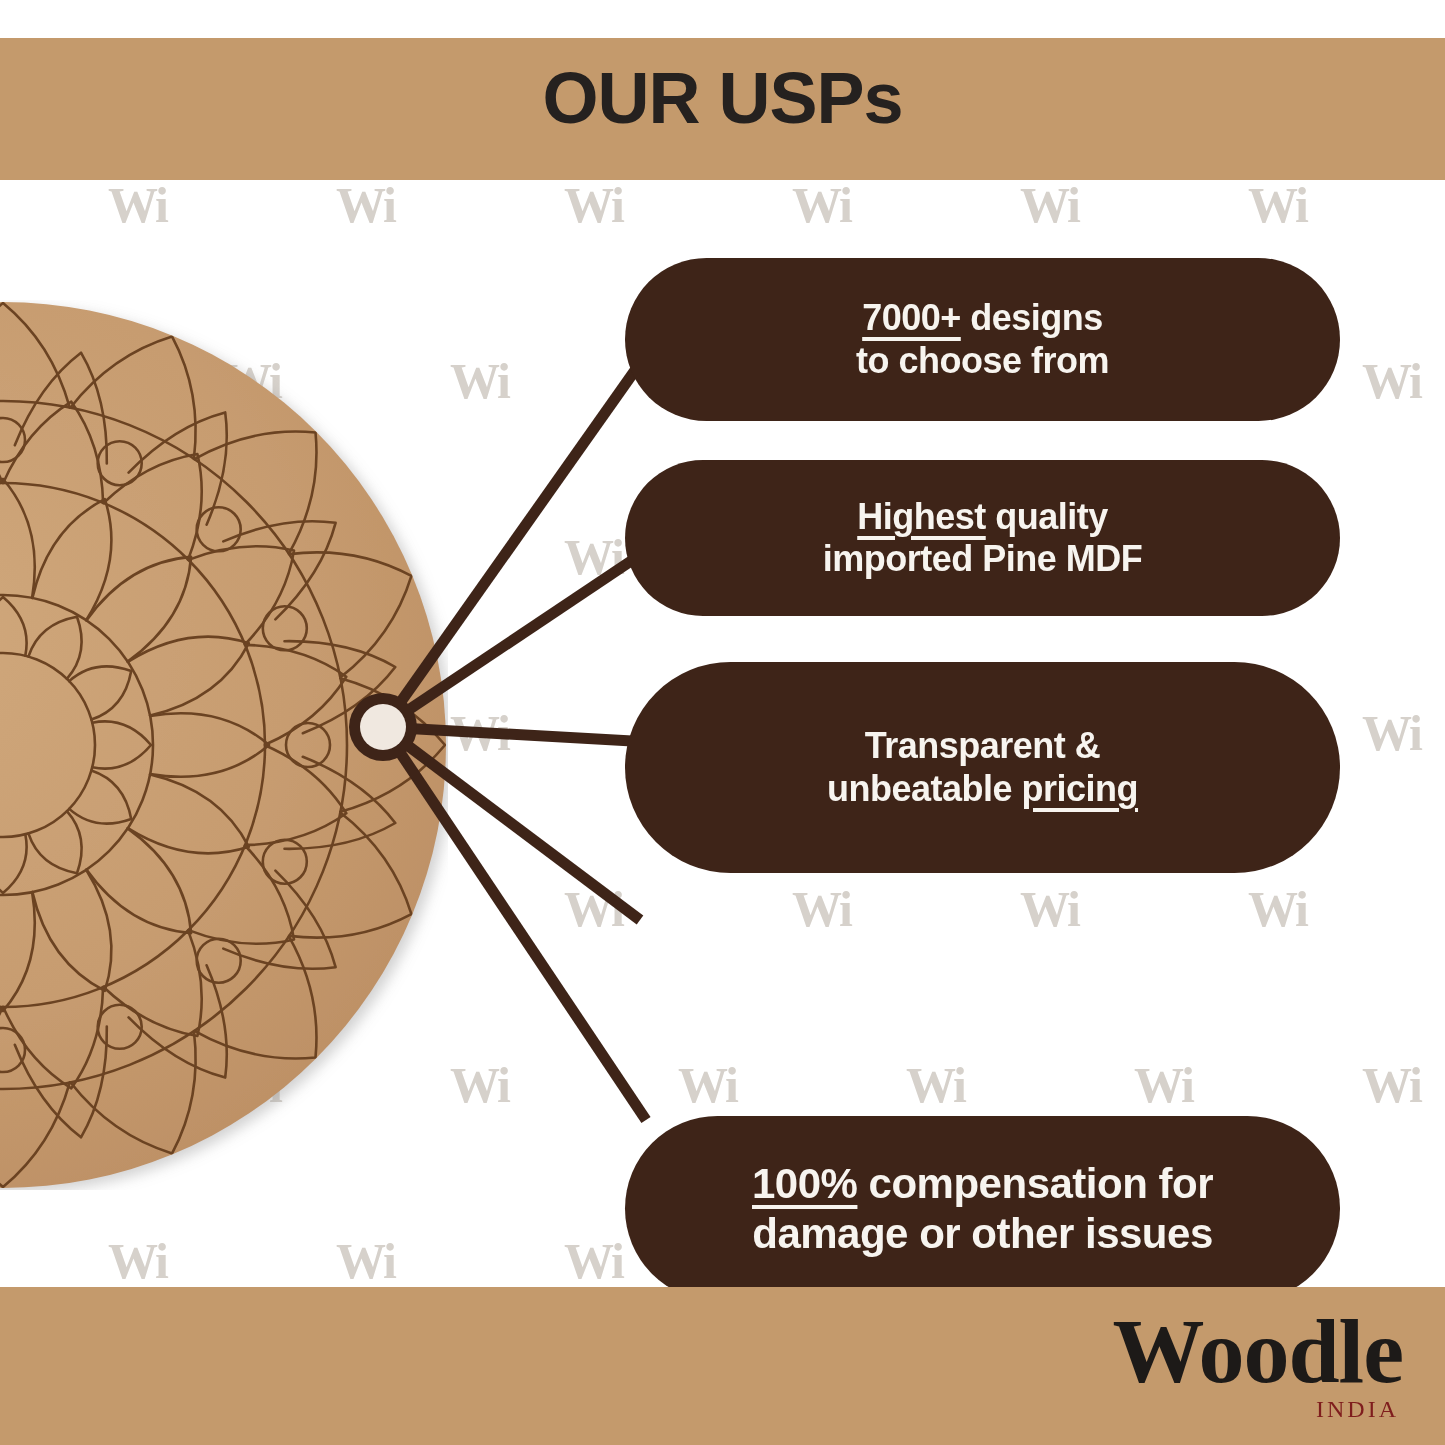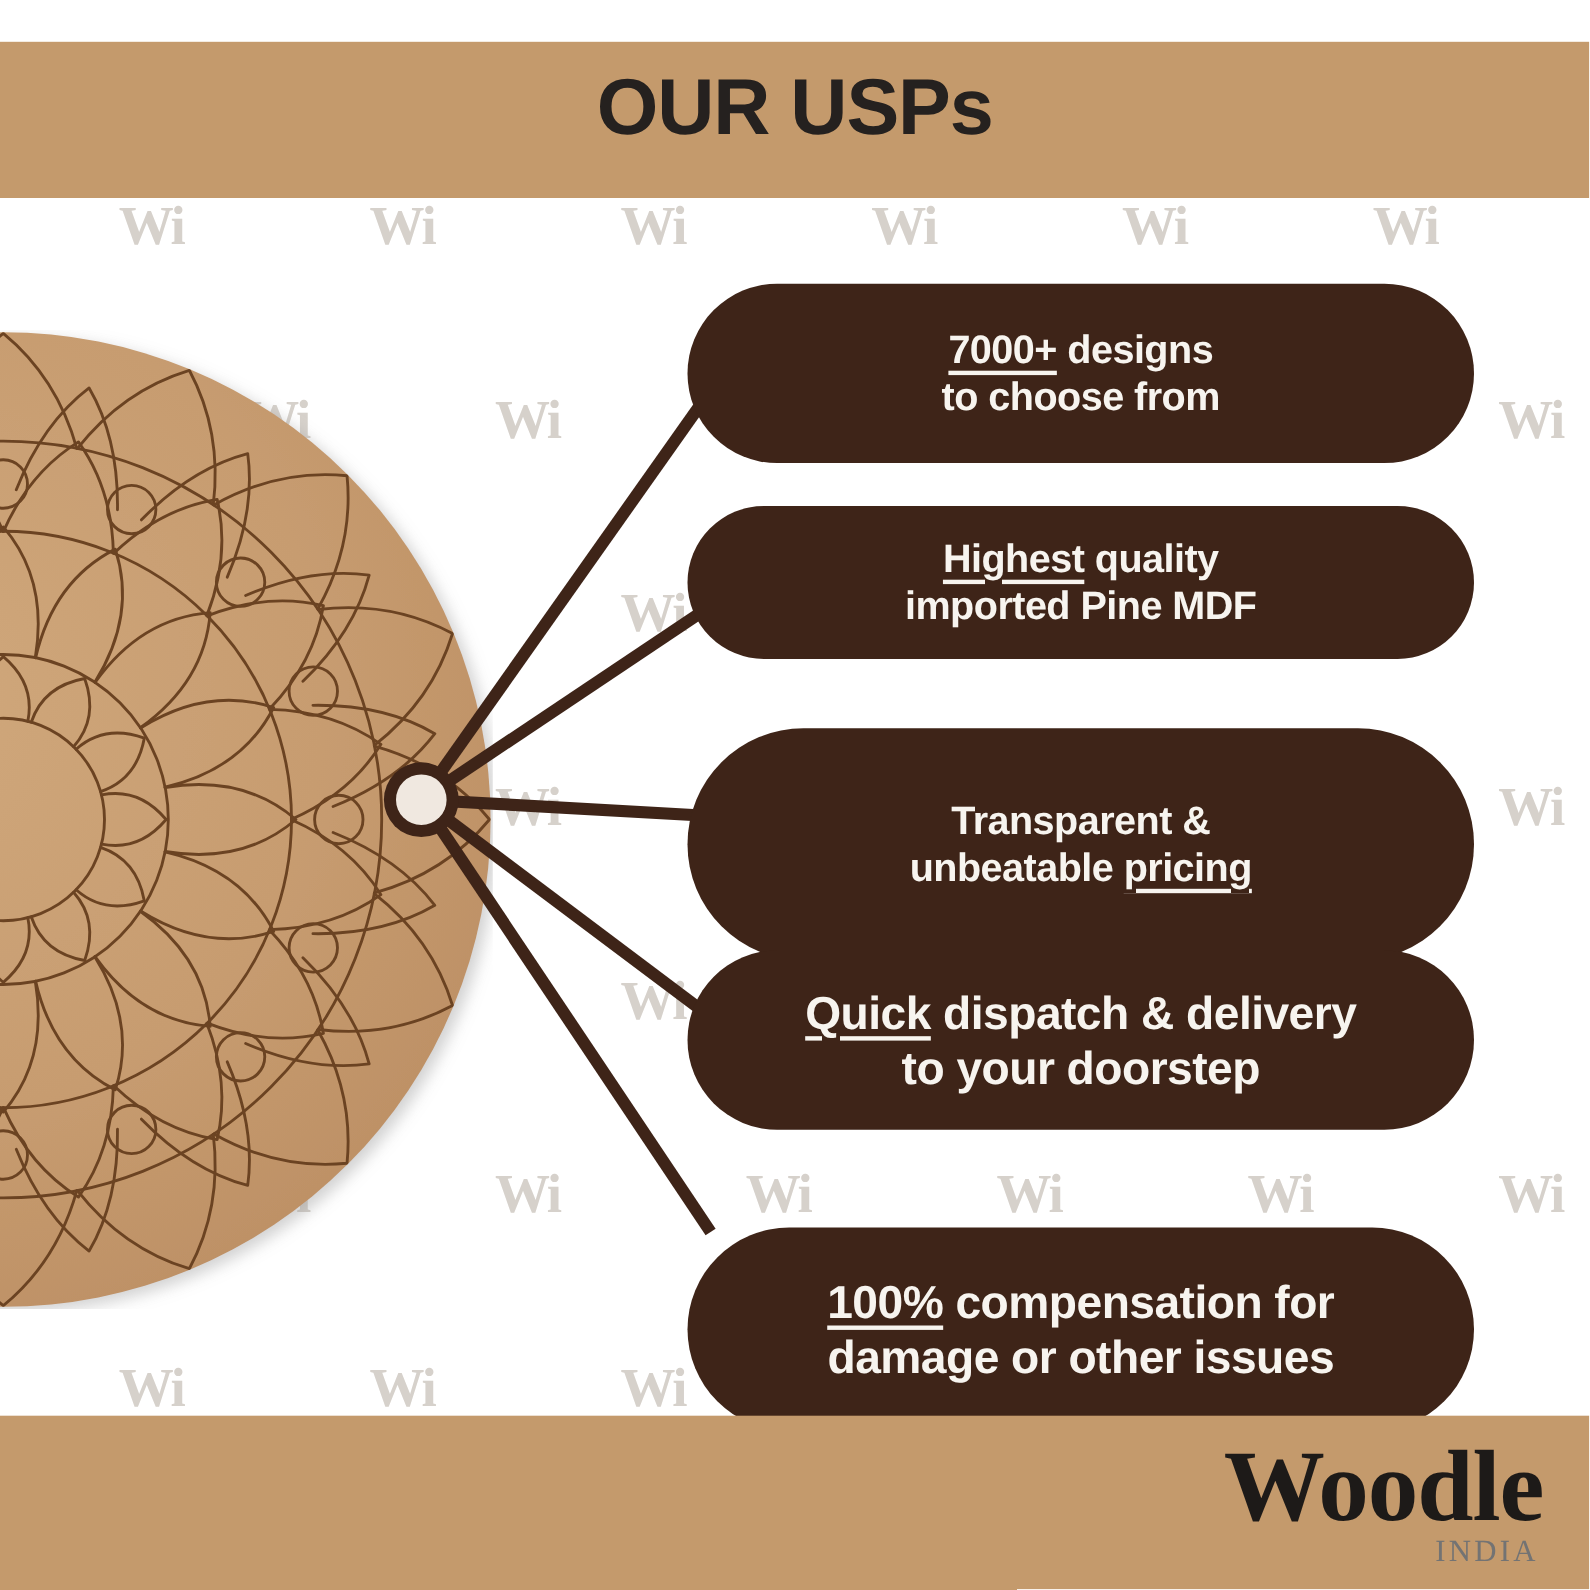--- a/index.html
+++ b/index.html
@@ -95,21 +95,21 @@
     letter-spacing:-0.5px;
   }
   .pill-line .u {
     text-decoration:underline;
     text-decoration-thickness:4px;
     text-underline-offset:7px;
   }
   .pill.small .pill-line { font-size:42px; }
 
   #pill-0 { top:258px;  height:163px; }
-  #pill-1 { top:460px;  height:139px; }
+  #pill-1 { top:460px;  height:156px; }
   #pill-2 { top:662px;  height:211px; }
   #pill-3 { top:864px;  height:163px; }
   #pill-4 { top:1116px; height:185px; }
 
   
   #logo {
     position:absolute;
     right:42px; top:1308px;
     z-index:8;
     text-align:right;
@@ -118,22 +118,22 @@
   #logo-word {
     font-family:"Liberation Serif", serif;
     font-weight:700;
     font-size:92px;
     color:#1d1a18;
     letter-spacing:-1px;
     line-height:0.95;
   }
   #logo-sub {
     font-family:"Liberation Serif", serif;
-    font-size:28px;
-    color:#737373;
+    font-size:24px;
+    color:#7f1d1d;
     letter-spacing:3px;
     margin-top:2px;
     margin-right:4px;
   }
 </style>
 </head>
 <body>
 
 <div id="page">
 
@@ -346,26 +346,20 @@
     <div class="pill-line">imported Pine MDF</div>
   </div>
 
   <div class="pill" id="pill-2">
     <div class="pill-line">Transparent &amp;</div>
     <div class="pill-line">
       <span>unbeatable </span><span class="u">pricing</span>
     </div>
   </div>
 
-  <div class="pill small" id="pill-3">
-    <div class="pill-line">
-      <span class="u">Quick</span><span> dispatch &amp; delivery</span>
-    </div>
-    <div class="pill-line">to your doorstep</div>
-  </div>
 
   <div class="pill small" id="pill-4">
     <div class="pill-line">
       <span class="u">100%</span><span> compensation for</span>
     </div>
     <div class="pill-line">damage or other issues</div>
   </div>
 
   <div class="banner" id="banner-bottom"></div>
   <div id="logo">

